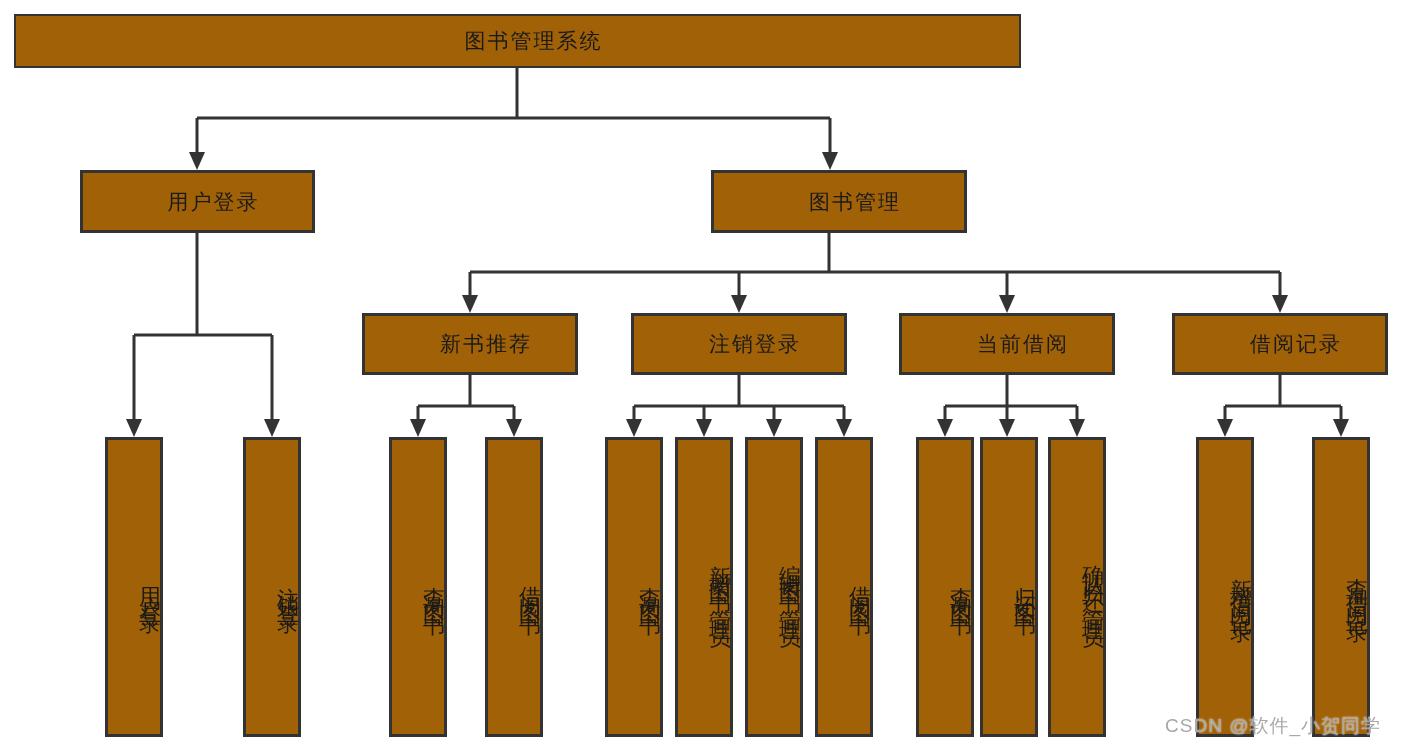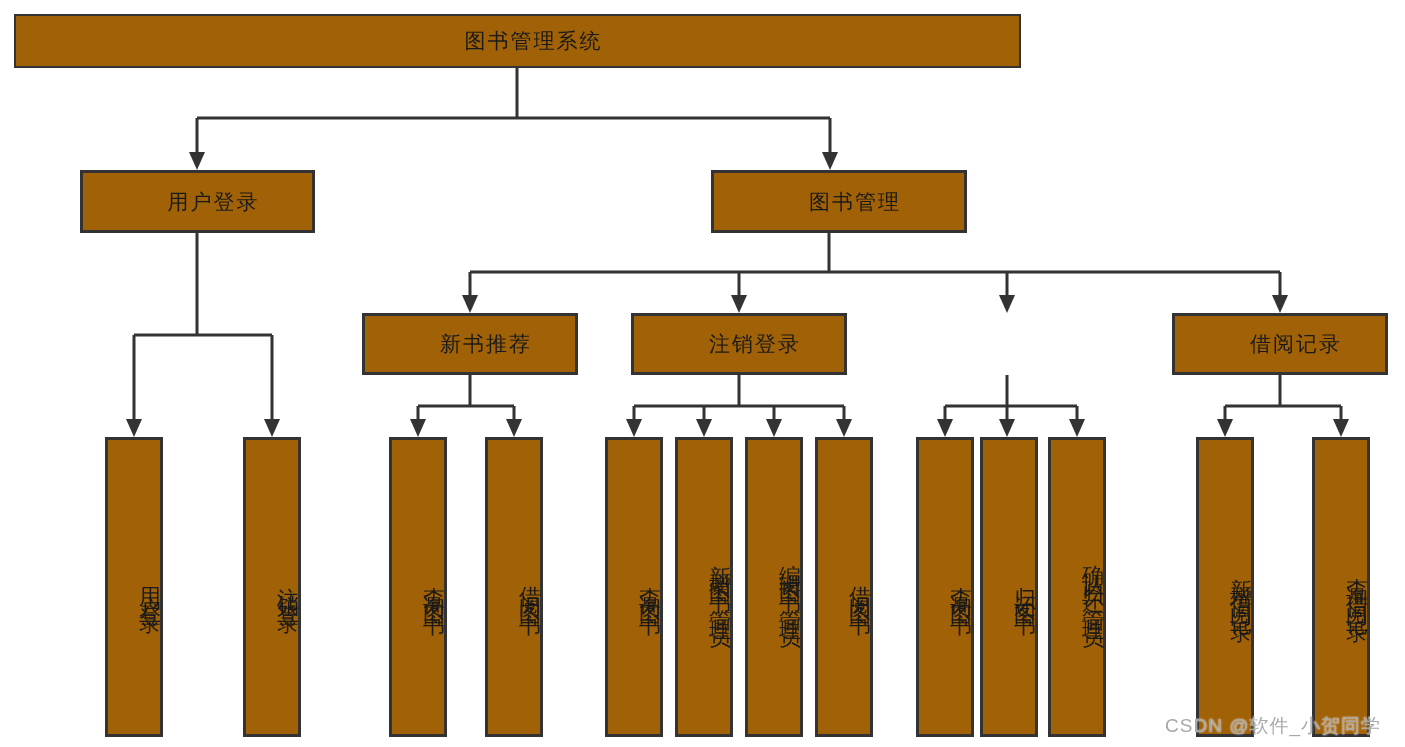--- a/index.html
+++ b/index.html
@@ -99,20 +99,21 @@
     </g>
   </svg>
 
   <div class="box h root" style="left:14px; top:14px; width:1007px; height:54px;">图书管理系统</div>
 
   <div class="box h" style="left:80px; top:170px; width:235px; height:63px;">用户登录</div>
   <div class="box h" style="left:711px; top:170px; width:256px; height:63px;">图书管理</div>
 
   <div class="box h" style="left:362px; top:313px; width:216px; height:62px;font-family:Liberation Mono, monospace;">新书推荐</div>
   <div class="box h" style="left:631px; top:313px; width:216px; height:62px;">注销登录</div>
+  <div class="box h" style="left:899px; top:313px; width:216px; height:62px;">当前借阅</div>
   <div class="box h" style="left:1172px; top:313px; width:216px; height:62px;">借阅记录</div>
 
   <div class="box v" style="left:105px; top:437px; width:58px; height:300px;">用户登录</div>
   <div class="box v" style="left:243px; top:437px; width:58px; height:300px;">注销登录</div>
 
   <div class="box v" style="left:389px; top:437px; width:58px; height:300px;">查询图书</div>
   <div class="box v" style="left:485px; top:437px; width:58px; height:300px;">借阅图书</div>
 
   <div class="box v" style="left:605px; top:437px; width:58px; height:300px;">查询图书</div>
   <div class="box v" style="left:675px; top:437px; width:58px; height:300px;">新增图书（管理员）</div>

